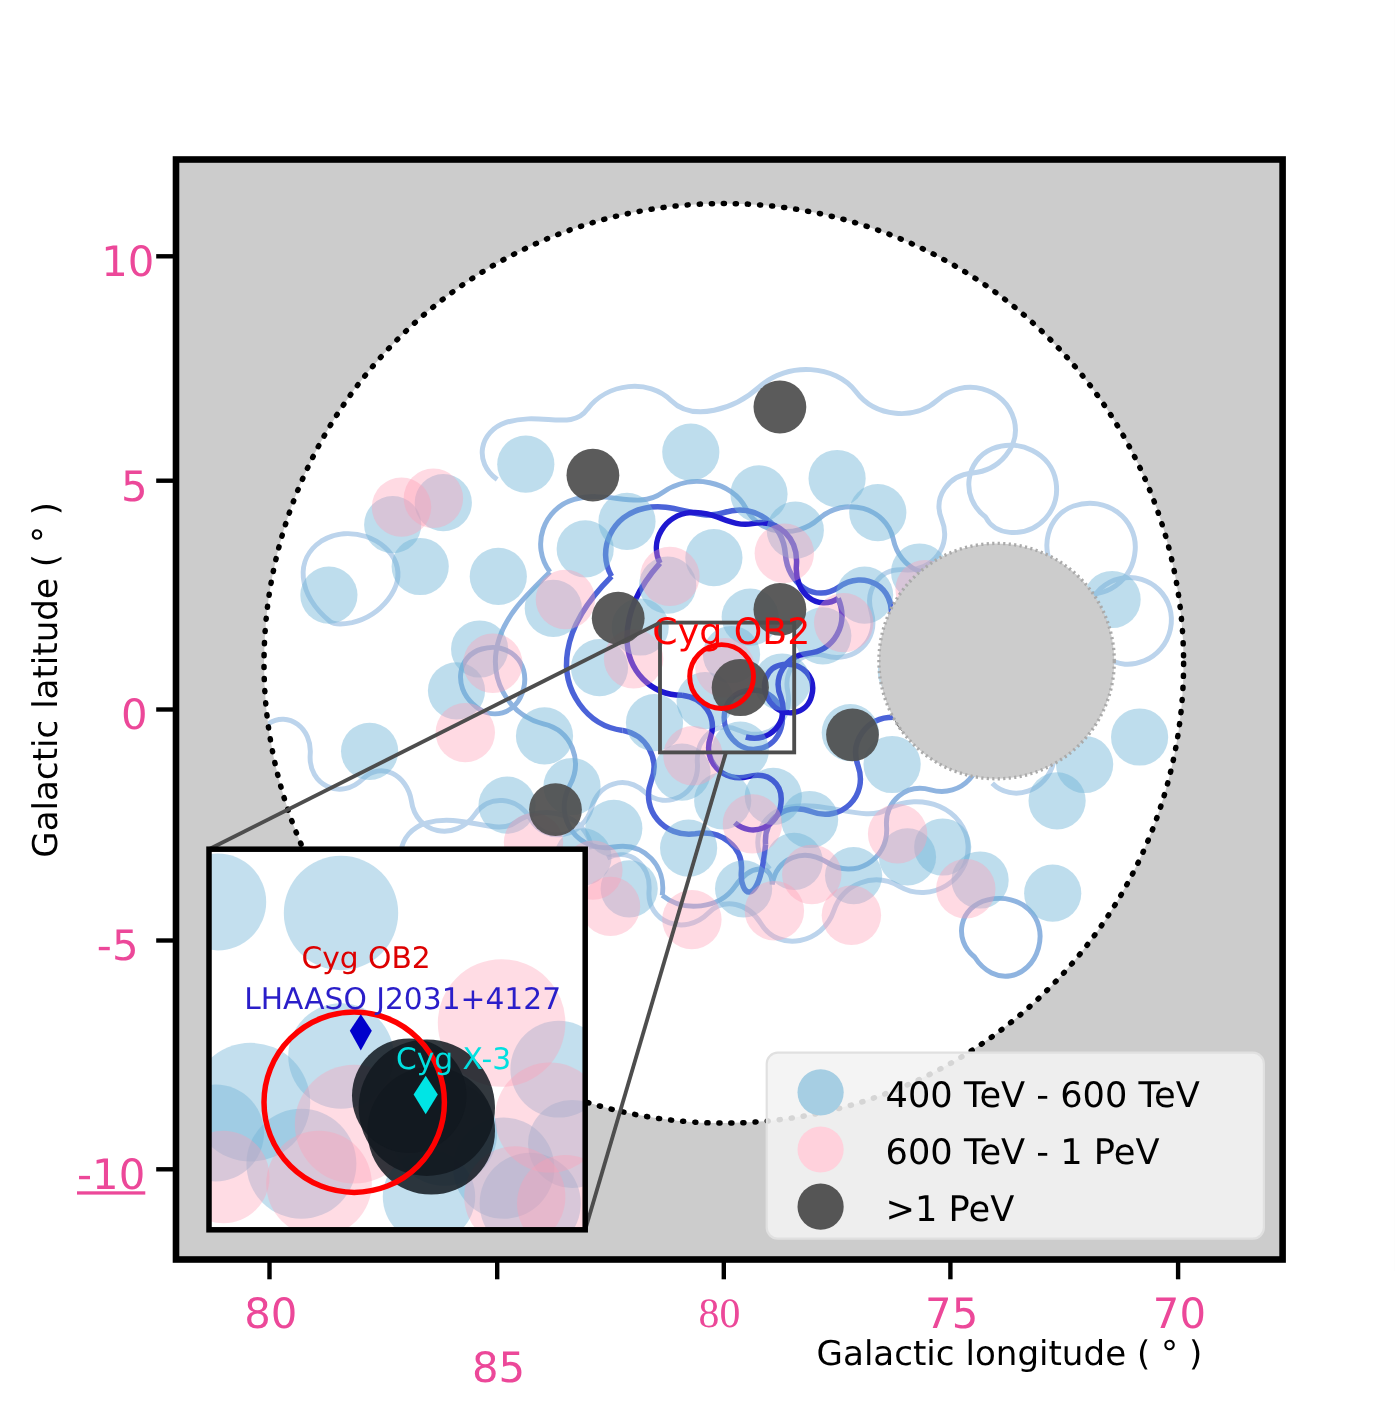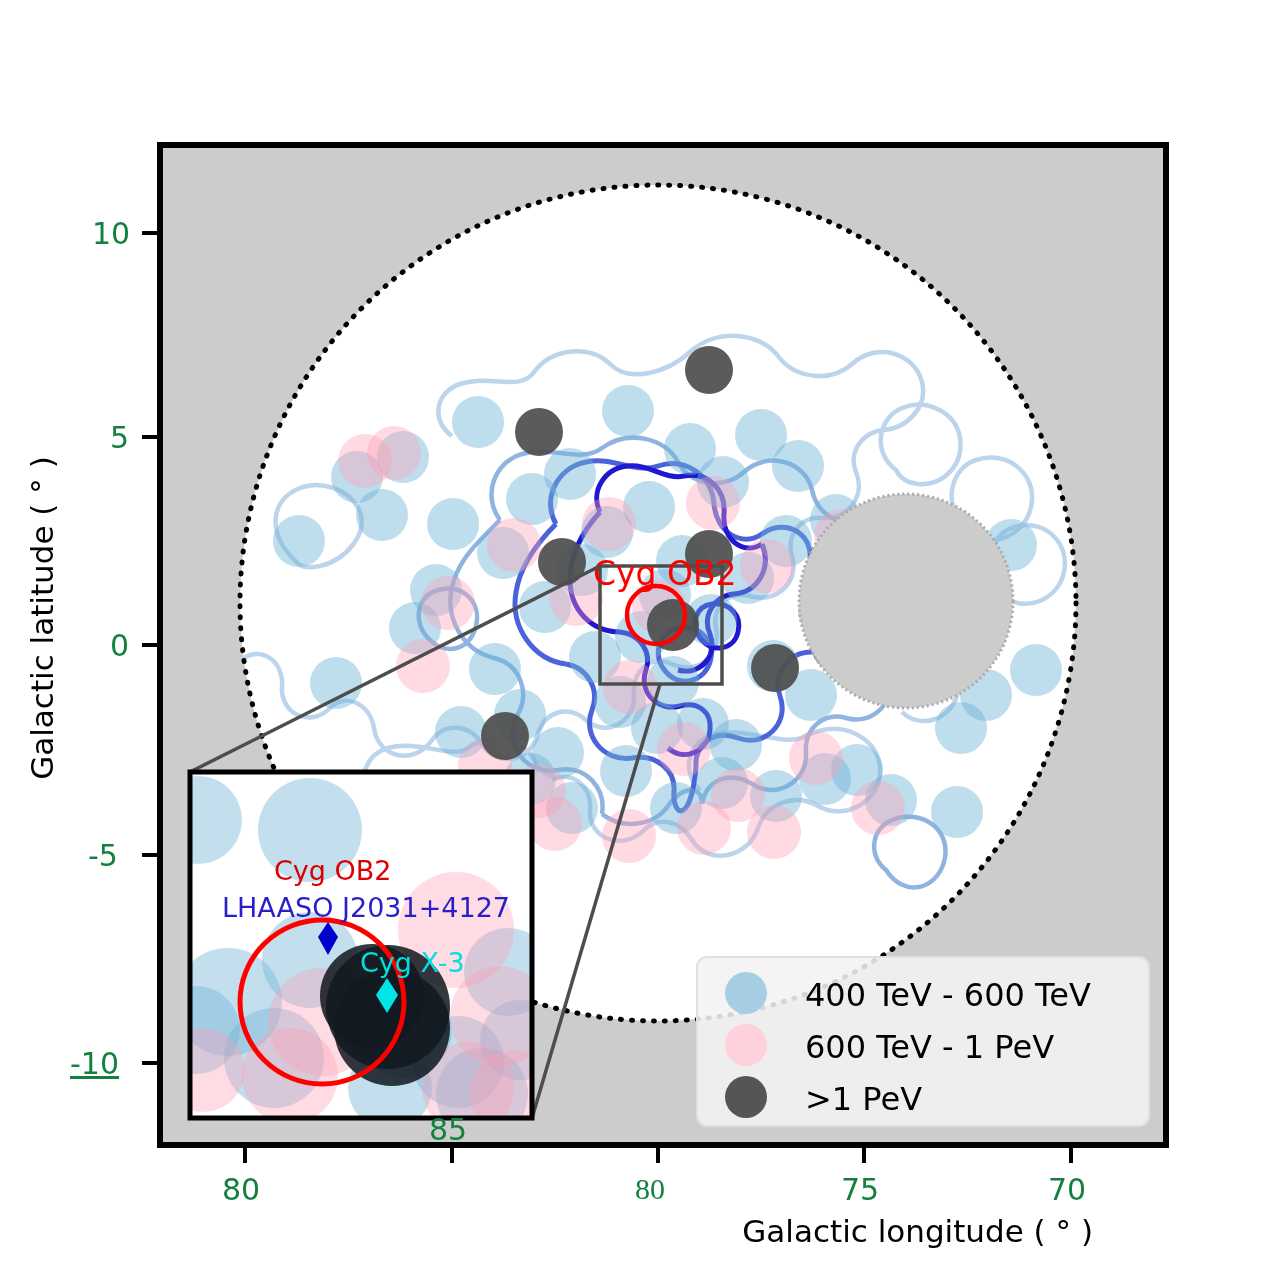--- a/index.html
+++ b/index.html
@@ -2,21 +2,21 @@
 <html><head>
 <meta charset="utf-8">
 <style>
   html,body{margin:0;padding:0;background:#ffffff;}
   body{width:1268px;height:1279px;position:relative;
        font-family:"DejaVu Sans","Liberation Sans",sans-serif;}
   #fig{position:absolute;left:0;top:0;width:1268px;height:1279px;}
   .axlabel{position:absolute;font-size:31px;color:#000;white-space:nowrap;}
   #ylabel{left:-158px;top:600px;transform:rotate(-90deg);transform-origin:center center;width:400px;text-align:center;}
   #xlabel{left:293px;top:1213px;width:800px;text-align:right;}
-  .tick{position:absolute;font-size:30px;color:#15803d;white-space:nowrap;}
+  .tick{position:absolute;font-size:38px;color:#ec4899;white-space:nowrap;}
 </style>
 </head>
 <body>
 
 <svg id="fig" viewBox="0 0 1268 1279">
   <defs>
     <clipPath id="axesClip">
         <rect x="160" y="145" width="1006" height="1000"></rect>
       </clipPath>
     <clipPath id="fovClip">
@@ -299,21 +299,21 @@
   <g stroke="#000000" stroke-width="4">
     <line x1="142" y1="233" x2="160" y2="233"></line>
     <line x1="142" y1="437" x2="160" y2="437"></line>
     <line x1="142" y1="645" x2="160" y2="645"></line>
     <line x1="142" y1="855" x2="160" y2="855"></line>
     <line x1="142" y1="1063" x2="160" y2="1063"></line>
   </g>
 </svg>
 
 <div class="tick" style="left:222px;top:1172px;">80</div>
-<div class="tick" style="left:429px;top:1112px;text-align:right;">85</div>
+<div class="tick" style="left:429px;top:1221px;text-align:right;">85</div>
 <div class="tick" style="left:635px;top:1172px;font-family:Liberation Serif, serif;">80</div>
 <div class="tick" style="left:841px;top:1172px;text-align:center;">75</div>
 <div class="tick" style="left:1048px;top:1172px;">70</div>
 
 <div class="tick" style="left:92px;top:216px;">10</div>
 <div class="tick" style="left:110px;top:420px;">5</div>
 <div class="tick" style="left:110px;top:628px;">0</div>
 <div class="tick" style="left:88px;top:838px;">-5</div>
 <div class="tick" style="left:70px;top:1046px;text-decoration:underline;">-10</div>
 

